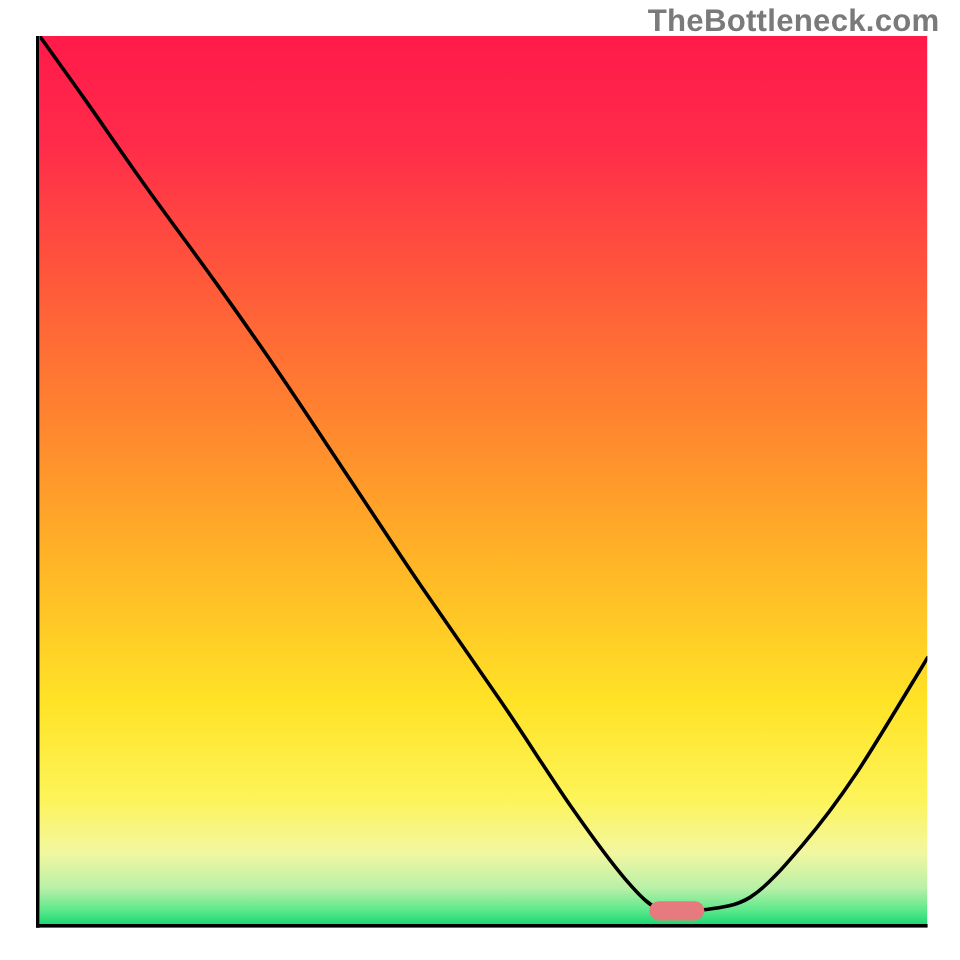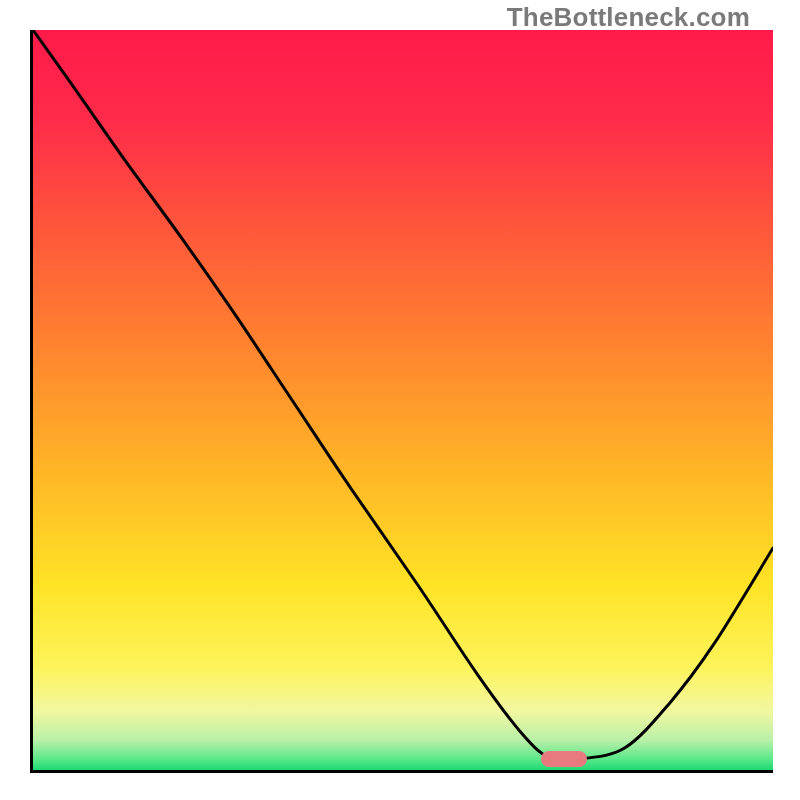--- a/index.html
+++ b/index.html
@@ -7,20 +7,21 @@
     padding: 0;
     width: 800px;
     height: 800px;
     background: #ffffff;
     font-family: Arial, Helvetica, sans-serif;
   }
   .container {
     position: relative;
     width: 760px;
     height: 800px;
+    padding-left: 33px;
   }
   .watermark {
     position: absolute;
     top: 2px;
     right: 10px;
     font-size: 26px;
     font-weight: 600;
     color: #7a7a7a;
     letter-spacing: 0.2px;
   }

